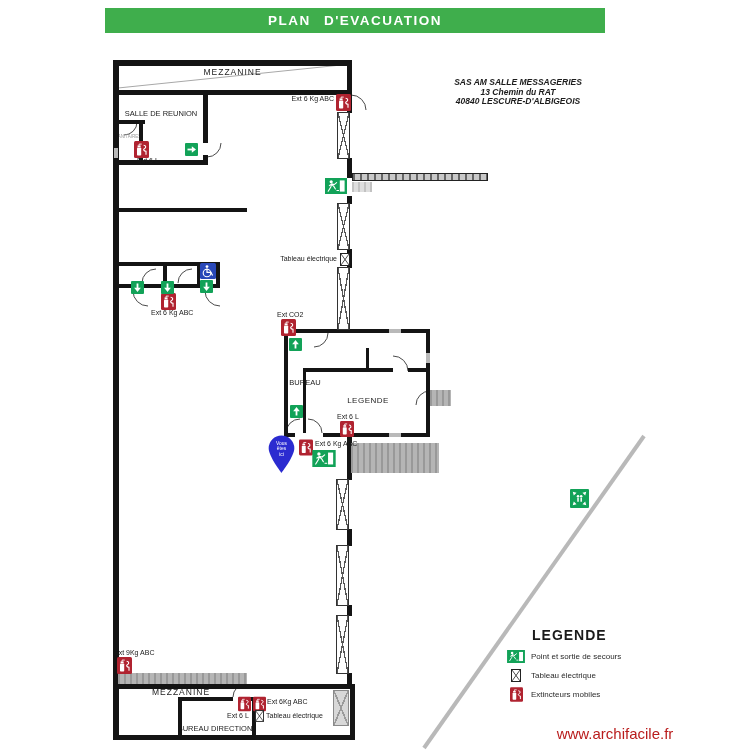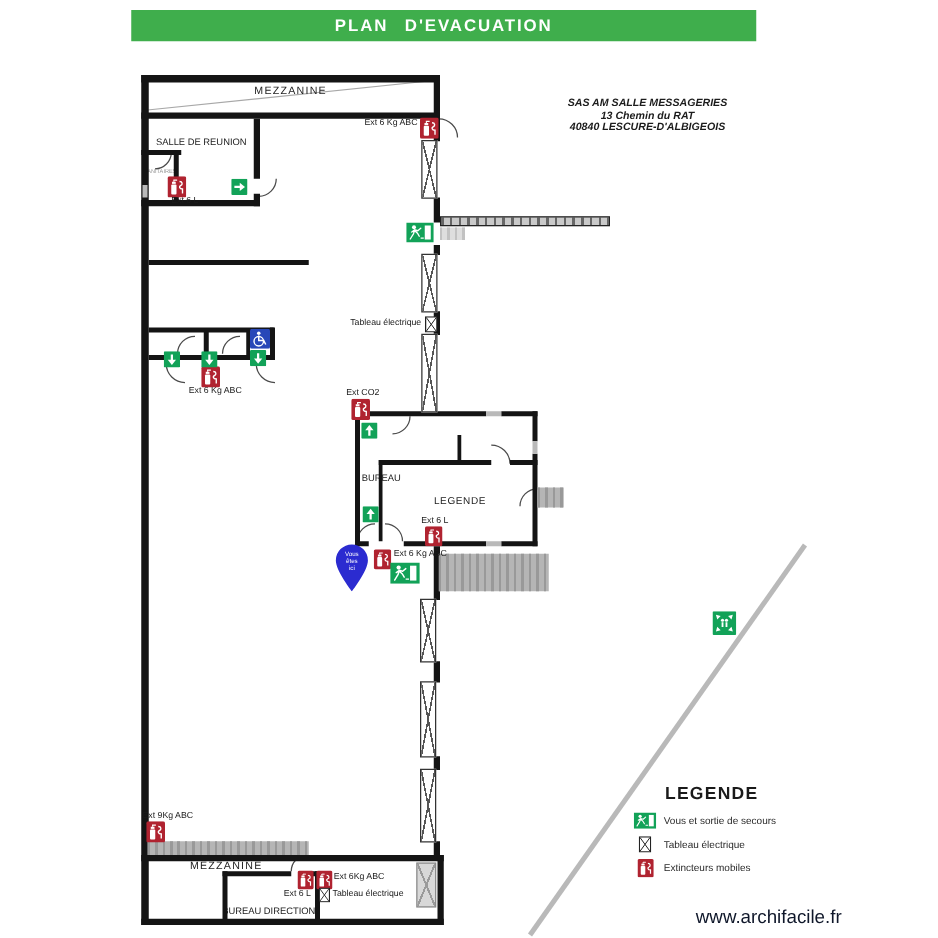--- a/index.html
+++ b/index.html
@@ -29,21 +29,21 @@
      letter-spacing:1.5px;word-spacing:8px;}
   #address{position:absolute;left:418px;top:78px;width:200px;text-align:center;font-size:8.5px;
      font-weight:bold;font-style:italic;color:#1c1c1c;line-height:9.5px;}
   #legend{position:absolute;left:505px;top:626px;width:170px;}
   #legend-title{font-size:14px;font-weight:bold;letter-spacing:1px;color:#1a1a1a;
      background:#fff;display:inline-block;padding:0 5px;margin-left:22px;}
   .legend-row{display:flex;align-items:center;margin-top:5px;height:14px;}
   .legend-icon{width:22px;display:flex;justify-content:center;flex-shrink:0;}
   .legend-text{font-size:8px;color:#2a2a2a;margin-left:4px;white-space:nowrap;background:#fff;}
   #watermark{position:absolute;left:520px;top:725px;width:190px;text-align:center;font-size:15px;
-     color:#0f172a;background:#fff;}
+     color:#b91c1c;background:#fff;}
   svg{display:block;}
 </style>
 </head>
 <body>
 
 <div id="canvas">
 
   <div id="header-bar" style="background: rgb(63, 174, 76);">
     <span>PLAN  D'EVACUATION</span>
   </div>
@@ -87,21 +87,21 @@
     <div class="legend-row">
       <span class="legend-icon" id="lg-i2">
           <svg width="18" height="13" viewBox="0 0 22 16">
   <rect width="22" height="16" fill="#12a258"></rect>
   <rect x="14.8" y="2.4" width="4.8" height="11.2" fill="#fff"></rect>
   <circle cx="6.2" cy="3.8" r="1.6" fill="#fff"></circle>
   <path d="M3.2 13.2 L5.8 9 L6.6 6.4 M6.6 6.4 L9 8.6 L10.4 11 M4.4 7.6 L6.8 5.9 L9.2 6.6 M9.2 6.6 L11.6 4.6" stroke="#fff" stroke-width="1.1" fill="none" stroke-linecap="round"></path>
   <path d="M11.5 12.5 h2.5" stroke="#fff" stroke-width="1"></path>
 </svg>
         </span>
-      <span class="legend-text">Vous et sortie de secours</span>
+      <span class="legend-text">Point et sortie de secours</span>
     </div>
     <div class="legend-row">
       <span class="legend-icon" id="lg-i3">
           <svg width="10" height="13" viewBox="0 0 10 13">
   <rect x="0.5" y="0.5" width="9" height="12" fill="#fff" stroke="#222" stroke-width="1"></rect>
   <path d="M1 1 L9 12 M9 1 L1 12" stroke="#222" stroke-width="0.8"></path>
 </svg>
         </span>
       <span class="legend-text">Tableau électrique</span>
     </div>

